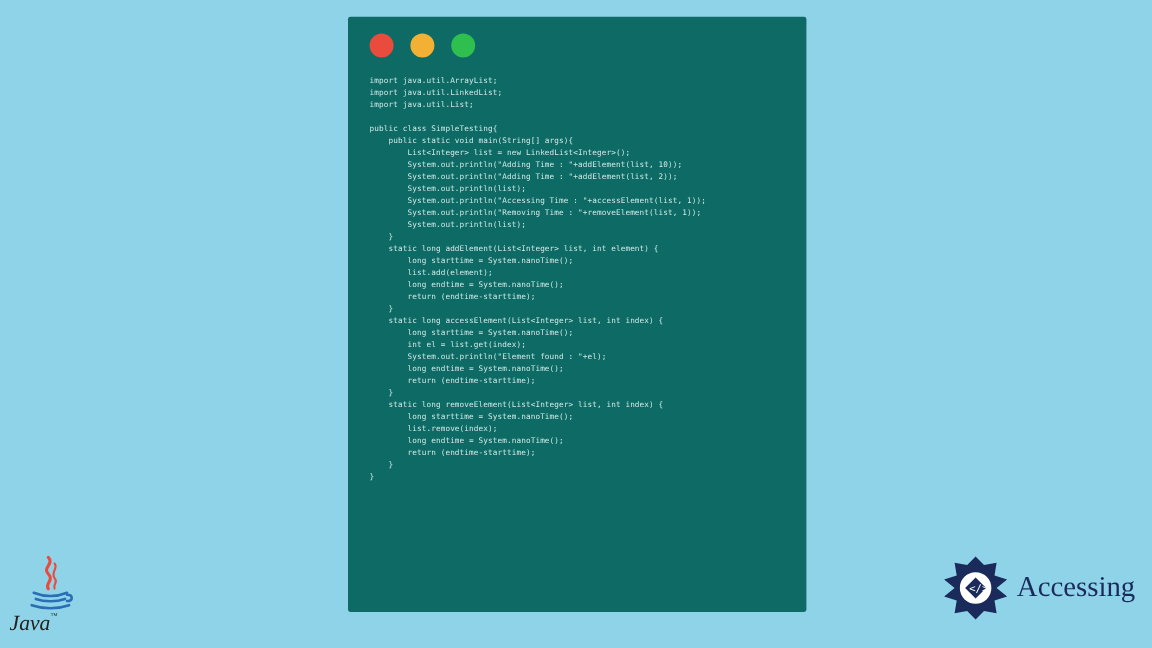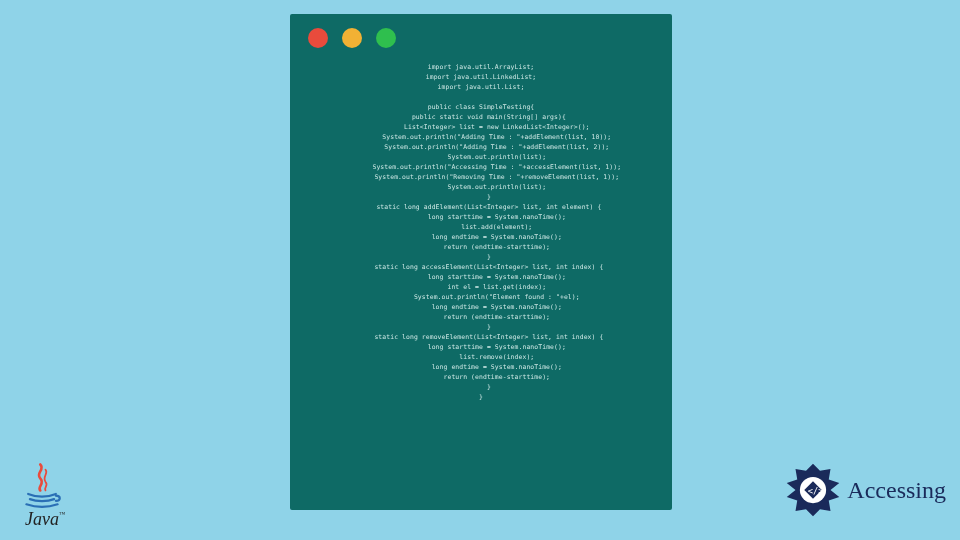--- a/index.html
+++ b/index.html
@@ -34,30 +34,28 @@
   .dot.red { background: #e94b3c; }
   .dot.yellow { background: #f2b134; }
   .dot.green { background: #2fbf4e; }
   .code {
     color: #cfe9e6;
     font-family: "Consolas", "Menlo", monospace;
     font-size: 6.4px;
     line-height: 10px;
     white-space: pre;
     letter-spacing: 0.1px;
-    text-align: center;
   }
 
   
   .java-logo {
     position: absolute;
     left: 8px;
     bottom: 10px;
     width: 68px;
-    text-align: center;
   }
   .java-logo svg { width: 52px; height: 52px; display: block; margin: 0 auto; }
   .java-text {
     font-family: Georgia, "Times New Roman", serif;
     font-style: italic;
     color: #222;
     font-size: 18px;
     margin-top: -4px;
     position: relative;
   }

